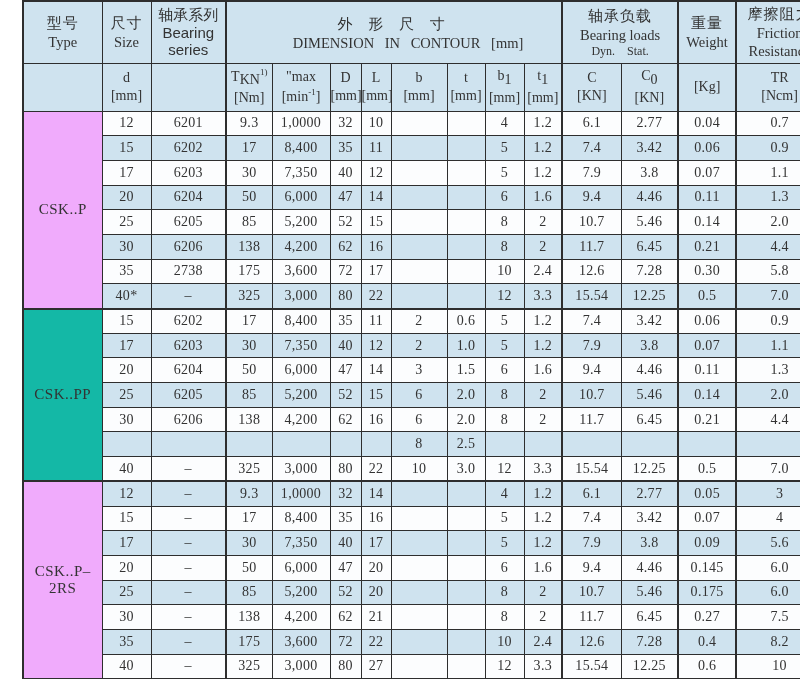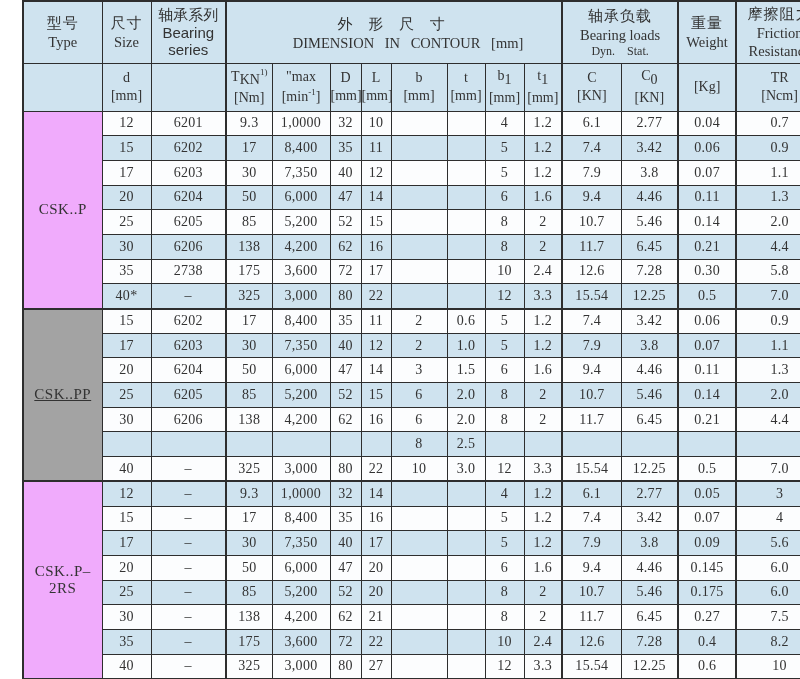--- a/index.html
+++ b/index.html
@@ -28,21 +28,21 @@
   .zh   { font-size: 15px; letter-spacing: 1px; line-height: 1.35; }
   .en   { font-size: 14.5px; line-height: 1.25; }
   .sans { font-family: "Liberation Sans", "DejaVu Sans", sans-serif; font-size: 15px; line-height: 1.15; }
   .dim-zh { font-size: 15px; letter-spacing: 6px; line-height: 1.5; }
   .dim-en { font-size: 14.5px; word-spacing: 7px; margin-left: 28px; }
   .loads-sub { font-size: 12px; white-space: pre; line-height: 1.2; }
   .subh { font-size: 14px; line-height: 1.3; }
   sub { font-size: 14px; text-align: center; }
   sup { font-size: 9px; }
   .section-label { font-size: 15px; letter-spacing: 0.5px; background: #f0abfc; }
-  .section-label.blue { background: #a3a3a3; text-decoration: underline; }
+  .section-label.blue { background: #14b8a6; }
 </style>
 </head>
 <body>
 
 <div class="sheet">
   <table>
     <colgroup>
       <col style="width:79px">
         <col style="width:49px">
         <col style="width:75px">

